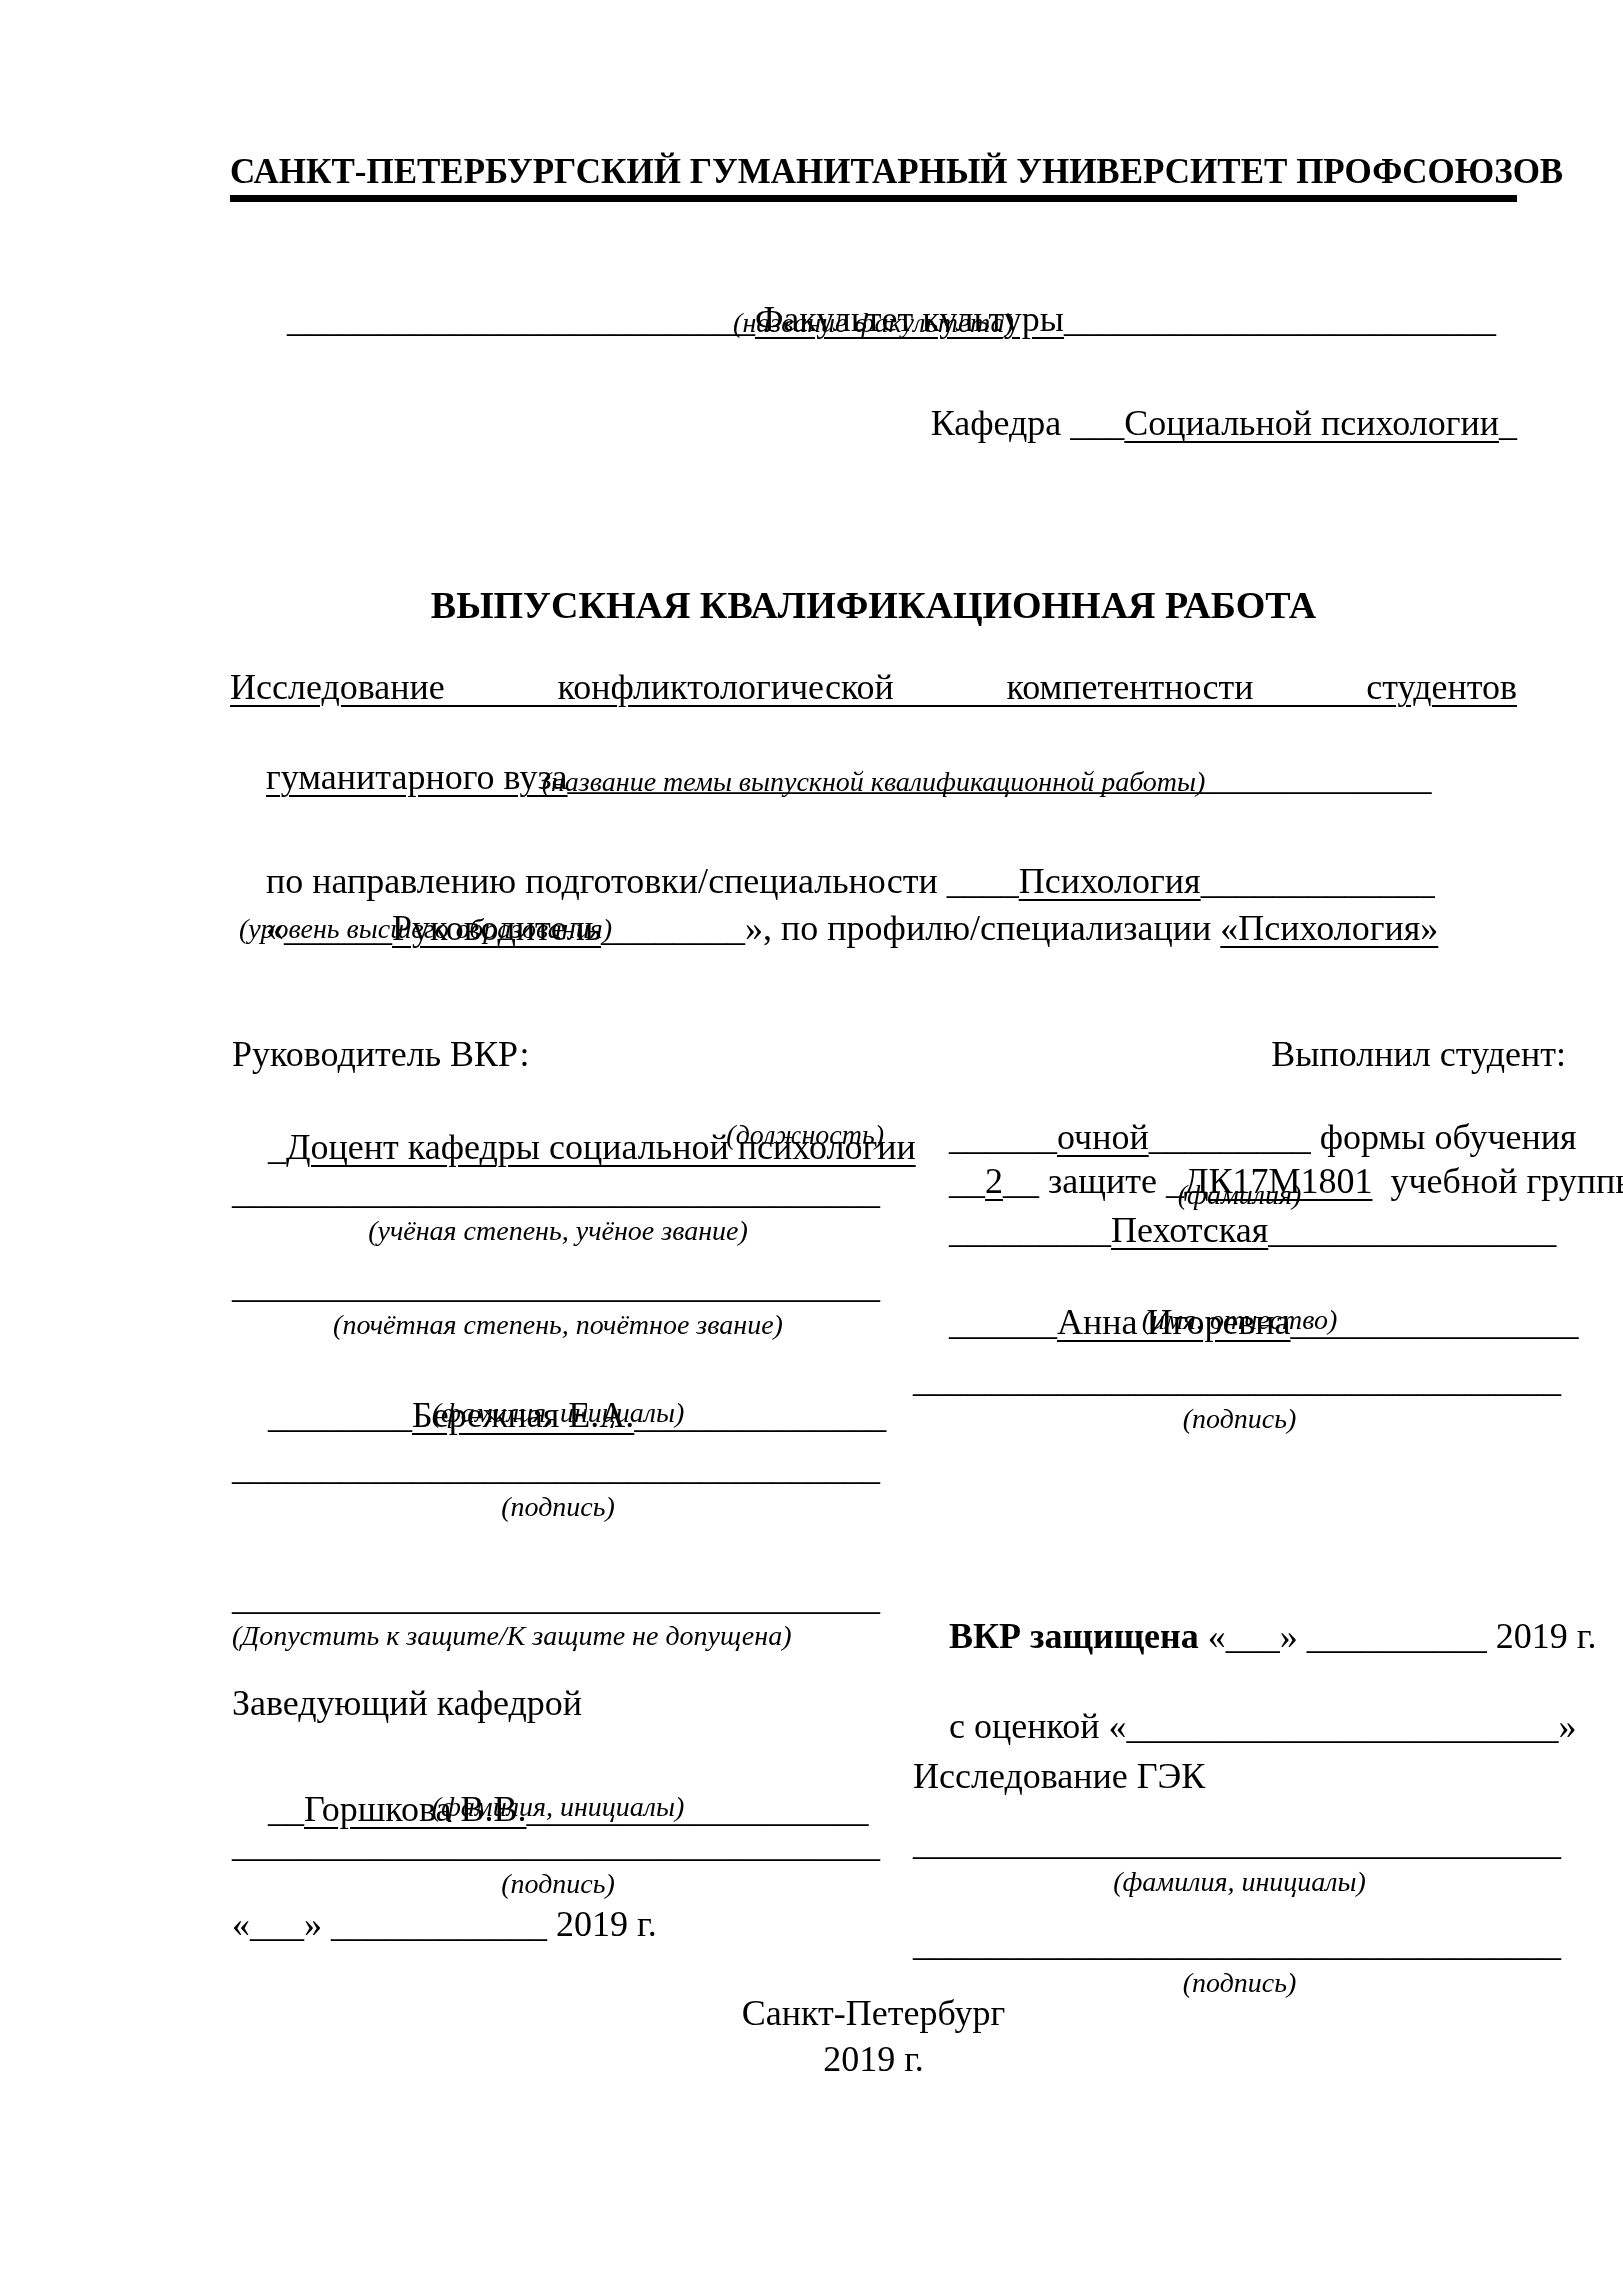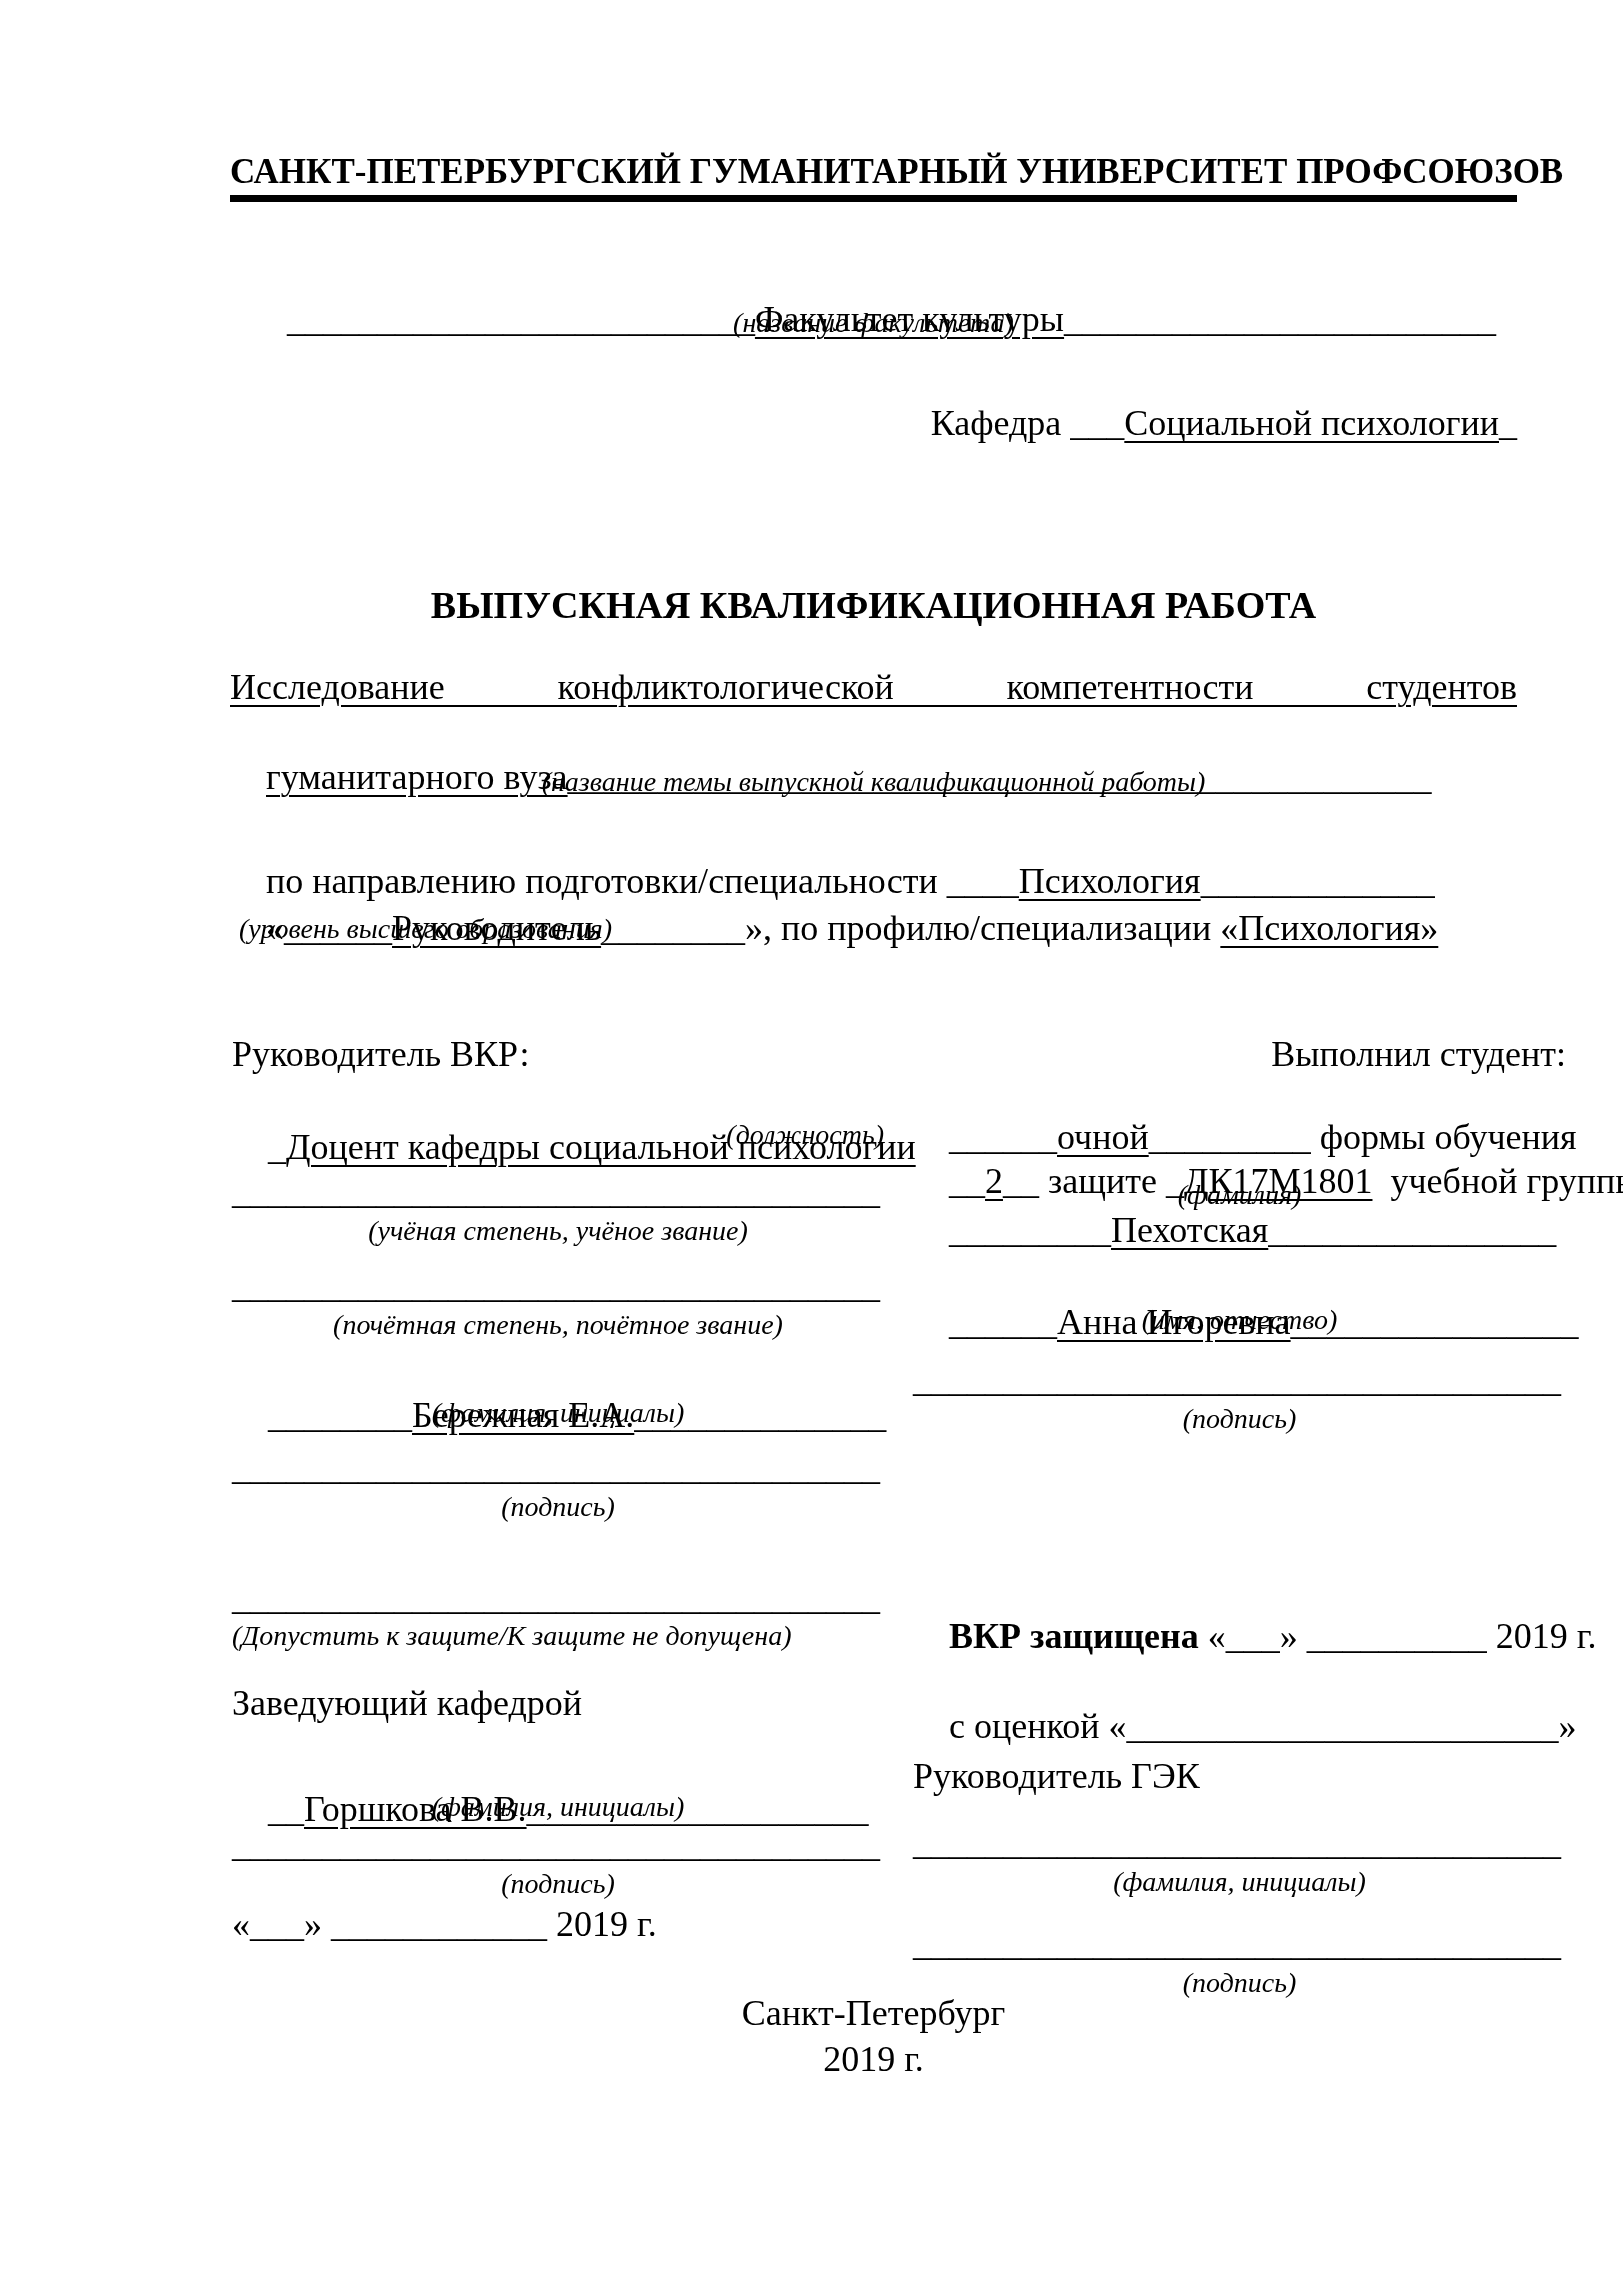--- a/index.html
+++ b/index.html
@@ -102,21 +102,21 @@
   <div class="line colL" style="top:1823px;">____________________________________</div>
   <div class="line caption center colL" style="top:1867px;">(подпись)</div>
   <div class="line colL" style="top:1903px;">«___» ____________ 2019 г.</div>
 
   <div class="line colR" style="top:1573px;">
     <span class="bold">ВКР защищена</span><span> «___» __________ 2019 г.</span>
   </div>
   <div class="line colR" style="top:1663px;">
     <span>с оценкой «</span><span>________________________</span><span>»</span>
   </div>
-  <div class="line colR" style="top:1755px;">Руководитель ГЭК</div>
+  <div class="line colR" style="top:1755px;">Исследование ГЭК</div>
   <div class="line colR" style="top:1821px;">____________________________________</div>
   <div class="line caption center colR" style="top:1865px;">(фамилия, инициалы)</div>
   <div class="line colR" style="top:1922px;">____________________________________</div>
   <div class="line caption center colR" style="top:1966px;">(подпись)</div>
 
   <div class="line center" style="top:1992px;left:230px;width:1287px;">Санкт-Петербург</div>
   <div class="line center" style="top:2038px;left:230px;width:1287px;">2019 г.</div>
 
 </div>
 

